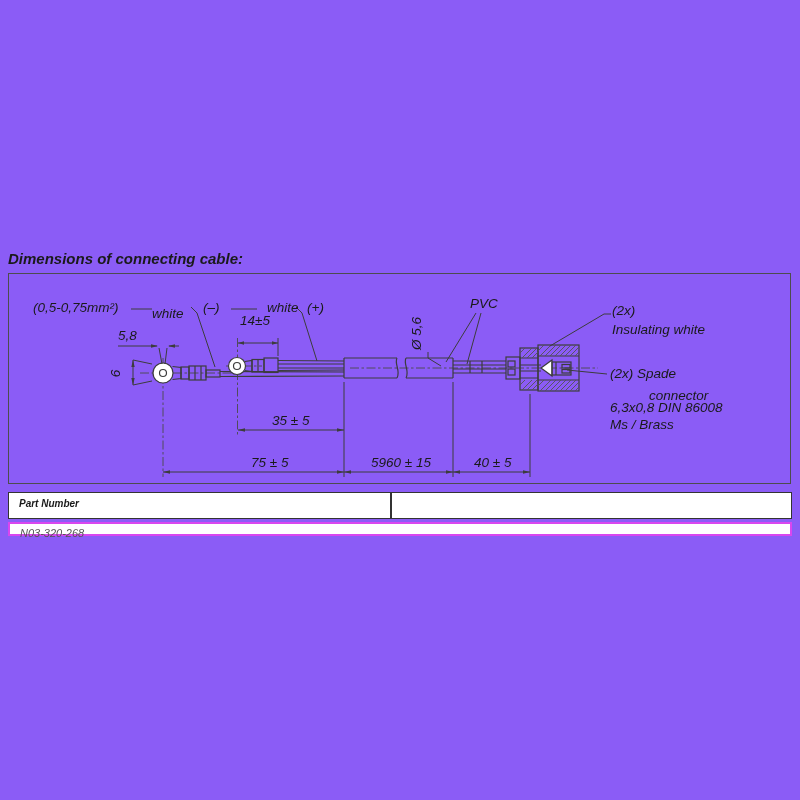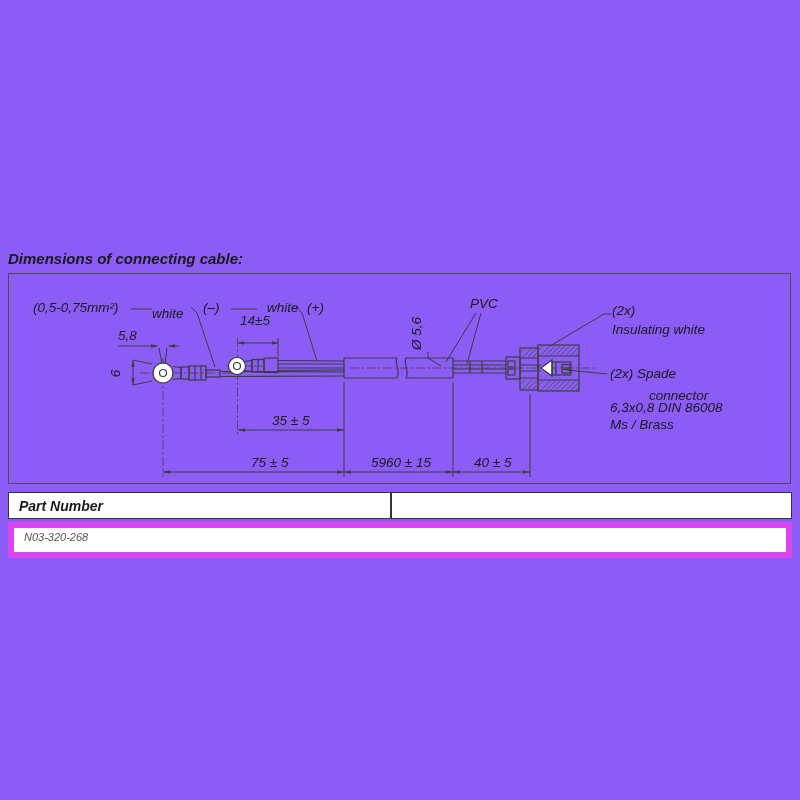--- a/index.html
+++ b/index.html
@@ -8,23 +8,23 @@
   .abs{position:absolute;}
   #title{left:8px;top:250px;font-size:15px;font-weight:bold;letter-spacing:0;}
   #diagram-box{left:8px;top:273px;width:781px;height:209px;border:1.5px solid #4d4d4d;}
   .lbl{font-size:13.5px;white-space:nowrap;}
   .dim{font-size:13.5px;white-space:nowrap;}
   .rot{transform:rotate(-90deg);transform-origin:center center;}
   #drawing{left:0;top:0;pointer-events:none;}
   
   .tbl-row{left:8px;background:#fff;box-sizing:border-box;}
   #tbl-header{top:492px;width:784px;height:27px;border:1.5px solid #333;}
-  #tbl-header .cell{position:absolute;left:10px;top:5px;font-size:14px;font-weight:bold;}
+  #tbl-header .cell{position:absolute;left:10px;top:5px;font-size:10px;font-weight:bold;}
   #tbl-divider{position:absolute;left:381px;top:0;width:1.5px;height:100%;background:#333;}
-  #tbl-value{top:522px;width:784px;height:36px;border:6px solid #d946ef;}
+  #tbl-value{top:522px;width:784px;height:14px;border:2px solid #d946ef;}
   #tbl-value .cell{position:absolute;left:10px;top:3px;font-size:11px;color:#555;}
 </style>
 </head>
 <body>
 
 <div id="page">
 
   <div id="title" class="abs">Dimensions of connecting cable:</div>
 
   <div id="diagram-box" class="abs"></div>

